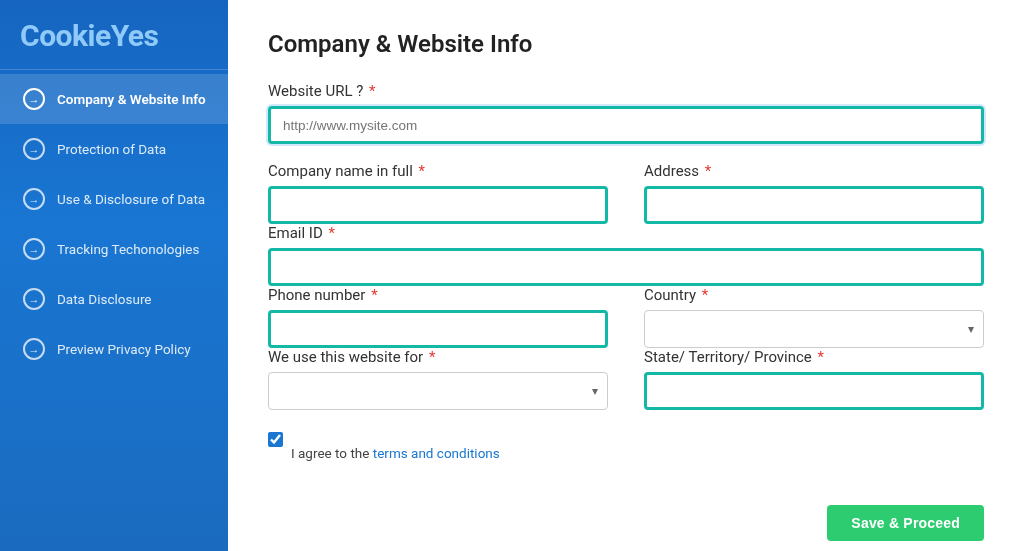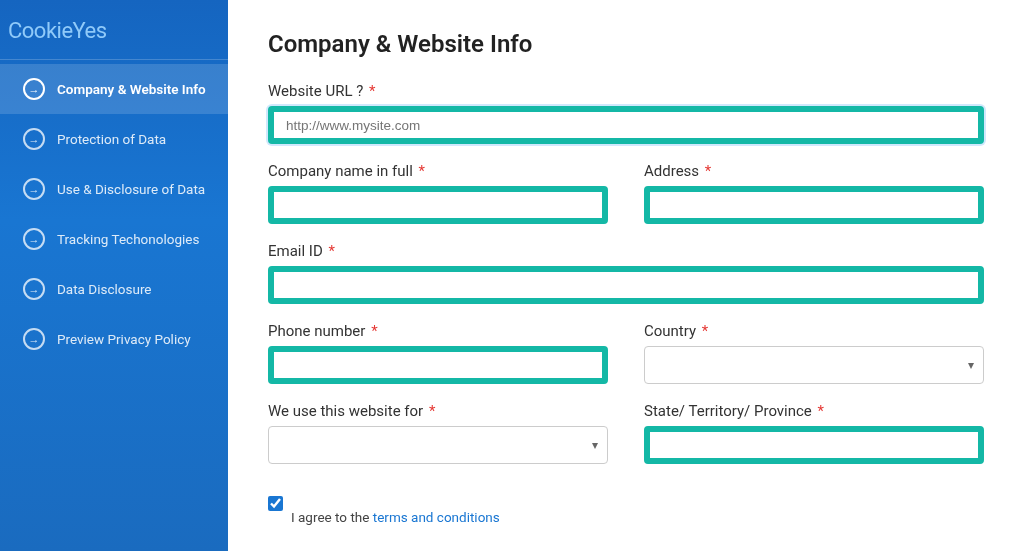--- a/index.html
+++ b/index.html
@@ -9,23 +9,23 @@
     .sidebar {
       width: 228px;
       min-width: 228px;
       background: linear-gradient(180deg, #1565C0 0%, #1976D2 40%, #1a6bbf 100%);
       display: flex;
       flex-direction: column;
       padding: 0;
       color: white;
     }
     .sidebar-logo {
-      padding: 18px 20px 16px 8px;
-      font-size: 22px;
-      font-weight: 400;
+      padding: 18px 20px 16px 20px;
+      font-size: 30px;
+      font-weight: 700;
       color: white;
       letter-spacing: -0.5px;
     }
     .sidebar-logo span { color: #90CAF9; }
     .sidebar-divider {
       height: 1px;
       background: rgba(255,255,255,0.2);
       margin: 0 0 4px 0;
     }
     .sidebar-item {
@@ -79,41 +79,40 @@
     .form-section {
       flex: 1;
     }
 
     .form-group {
       margin-bottom: 18px;
     }
     .form-row {
       display: flex;
       gap: 36px;
-      margin-bottom: 18px;
     }
     .form-col {
       flex: 1;
       display: flex;
       flex-direction: column;
     }
     label {
       font-size: 15px;
       color: #333;
       margin-bottom: 6px;
       display: block;
     }
     label .required {
       color: #e53935;
       margin-left: 2px;
     }
     input[type="text"], input[type="url"] {
       width: 100%;
       padding: 8px 12px;
-      border: 6px solid #14b8a6;
+      border: 3px solid #14b8a6;
       border-radius: 4px;
       font-size: 13.5px;
       color: #333;
       outline: none;
       height: 38px;
     }
     .url-input {
       border-color: #42A5F5;
       box-shadow: 0 0 0 2px rgba(66,165,245,0.25);
     }

